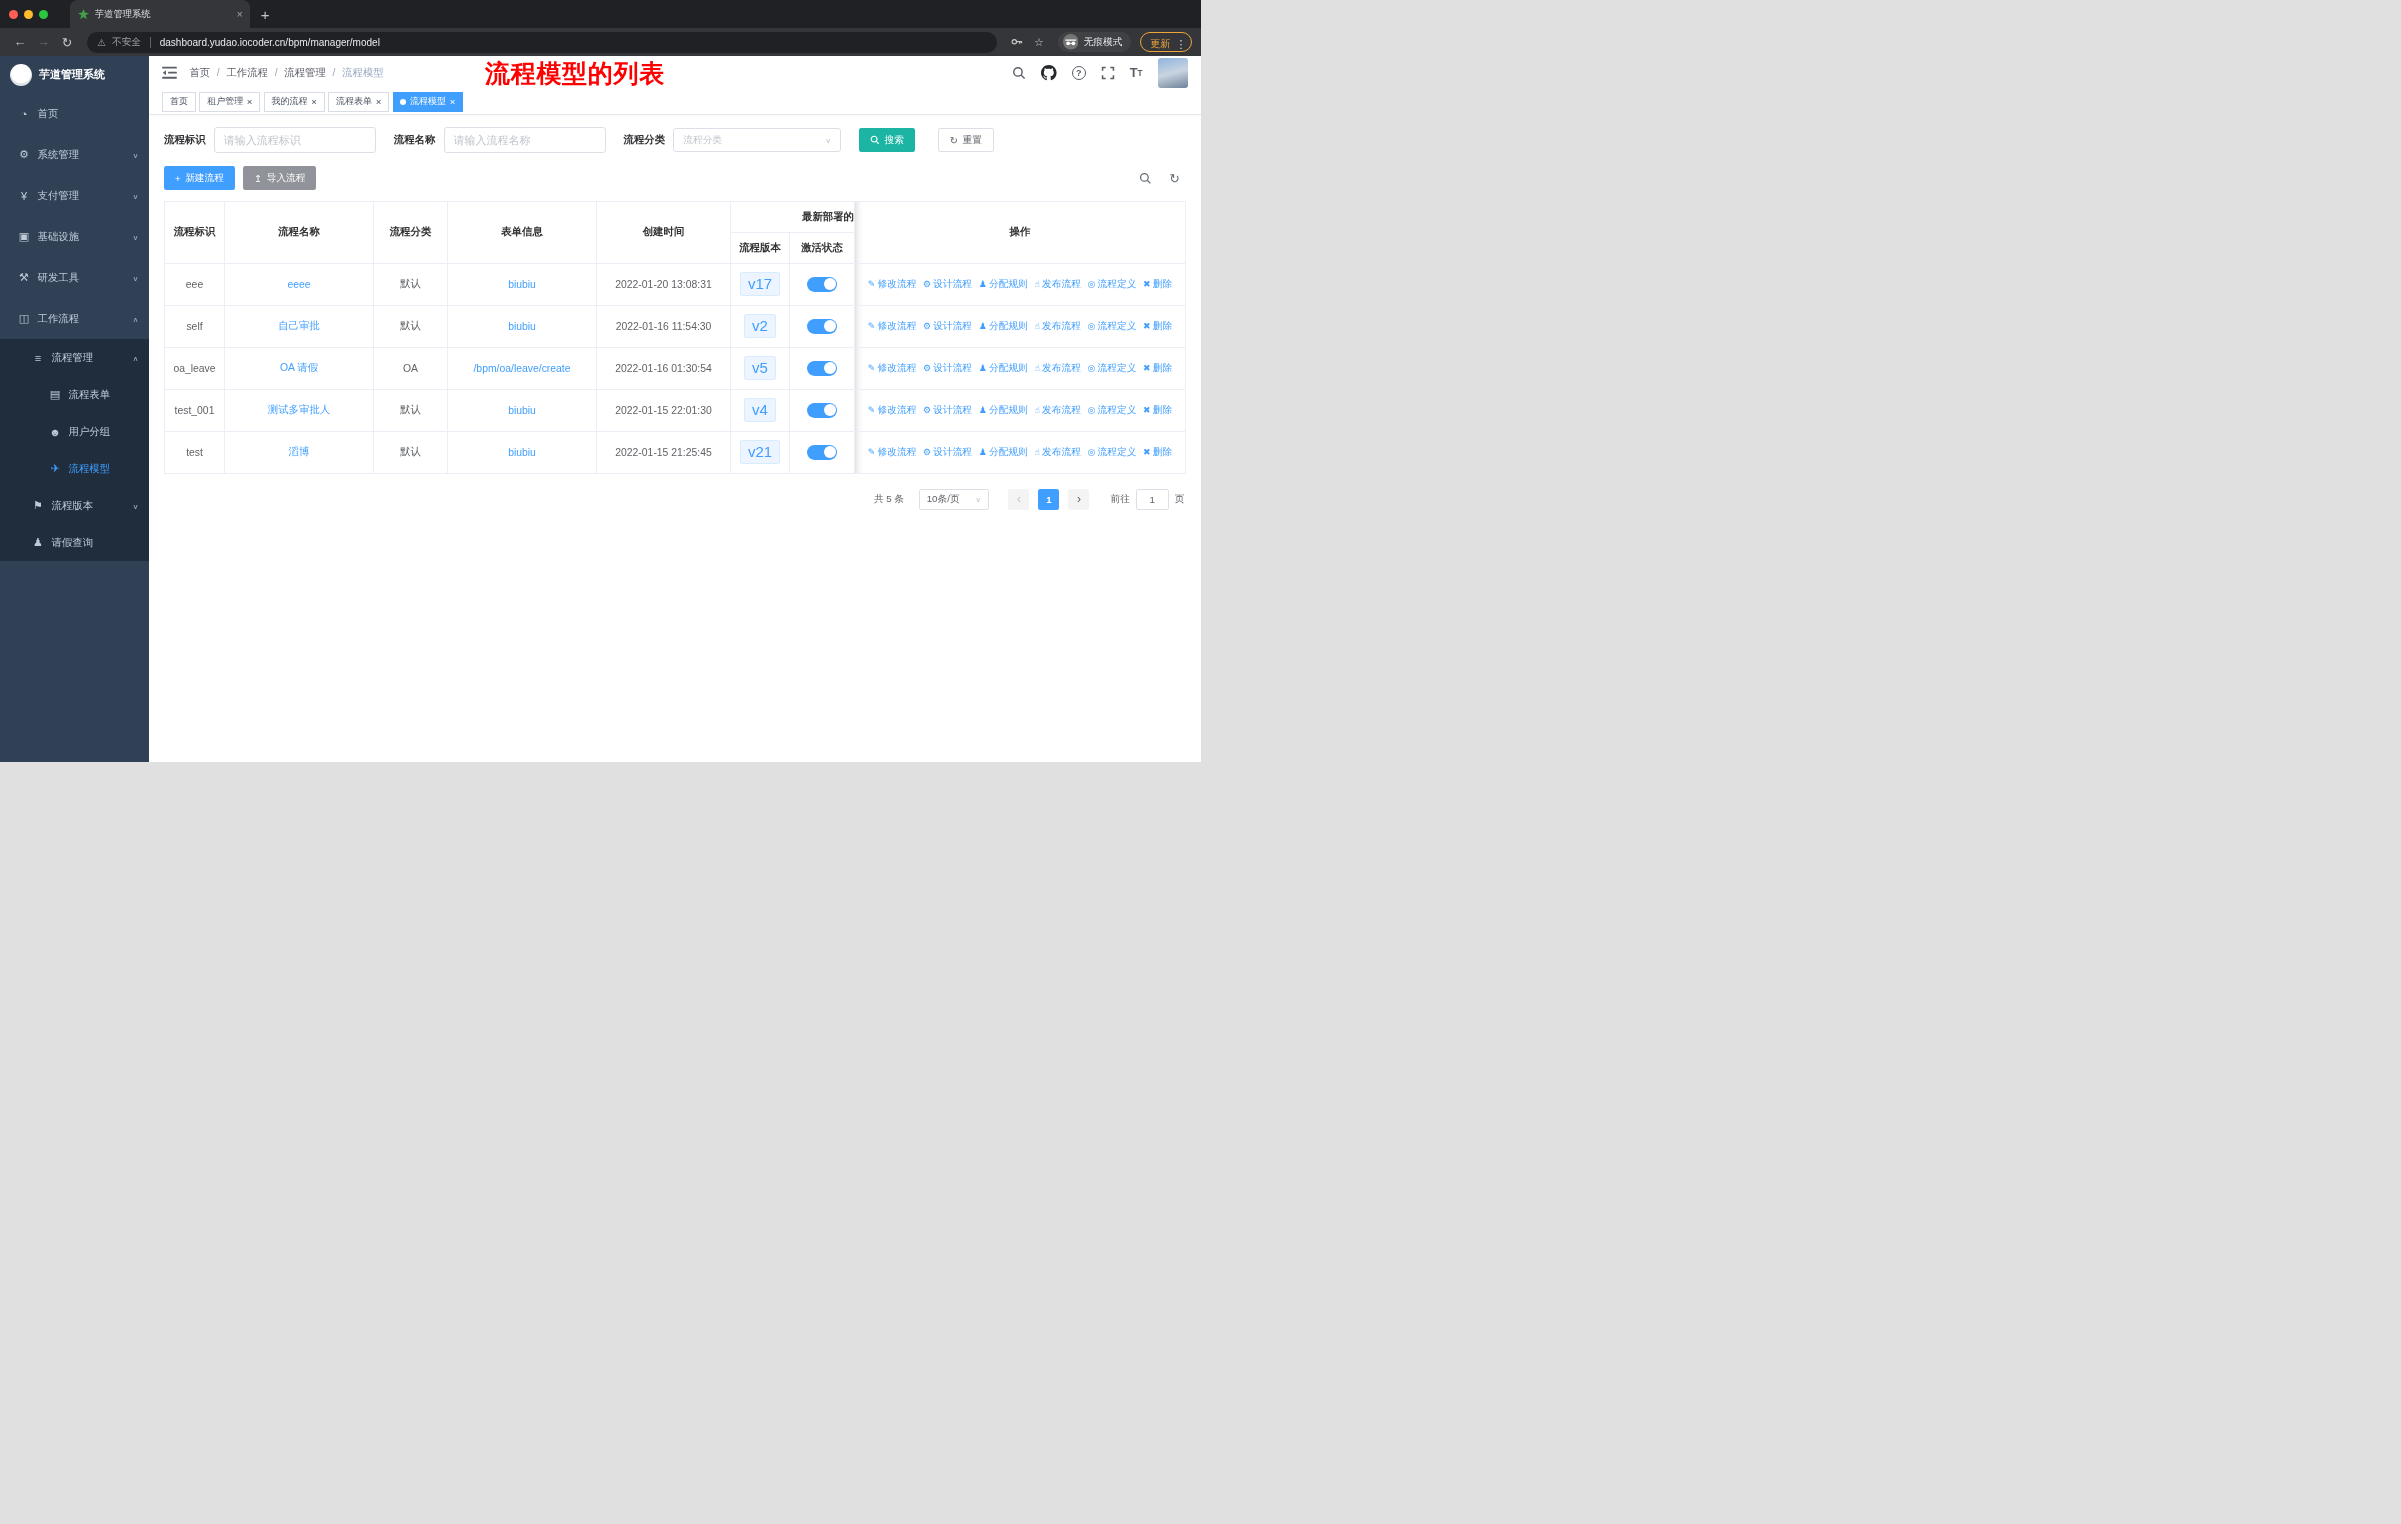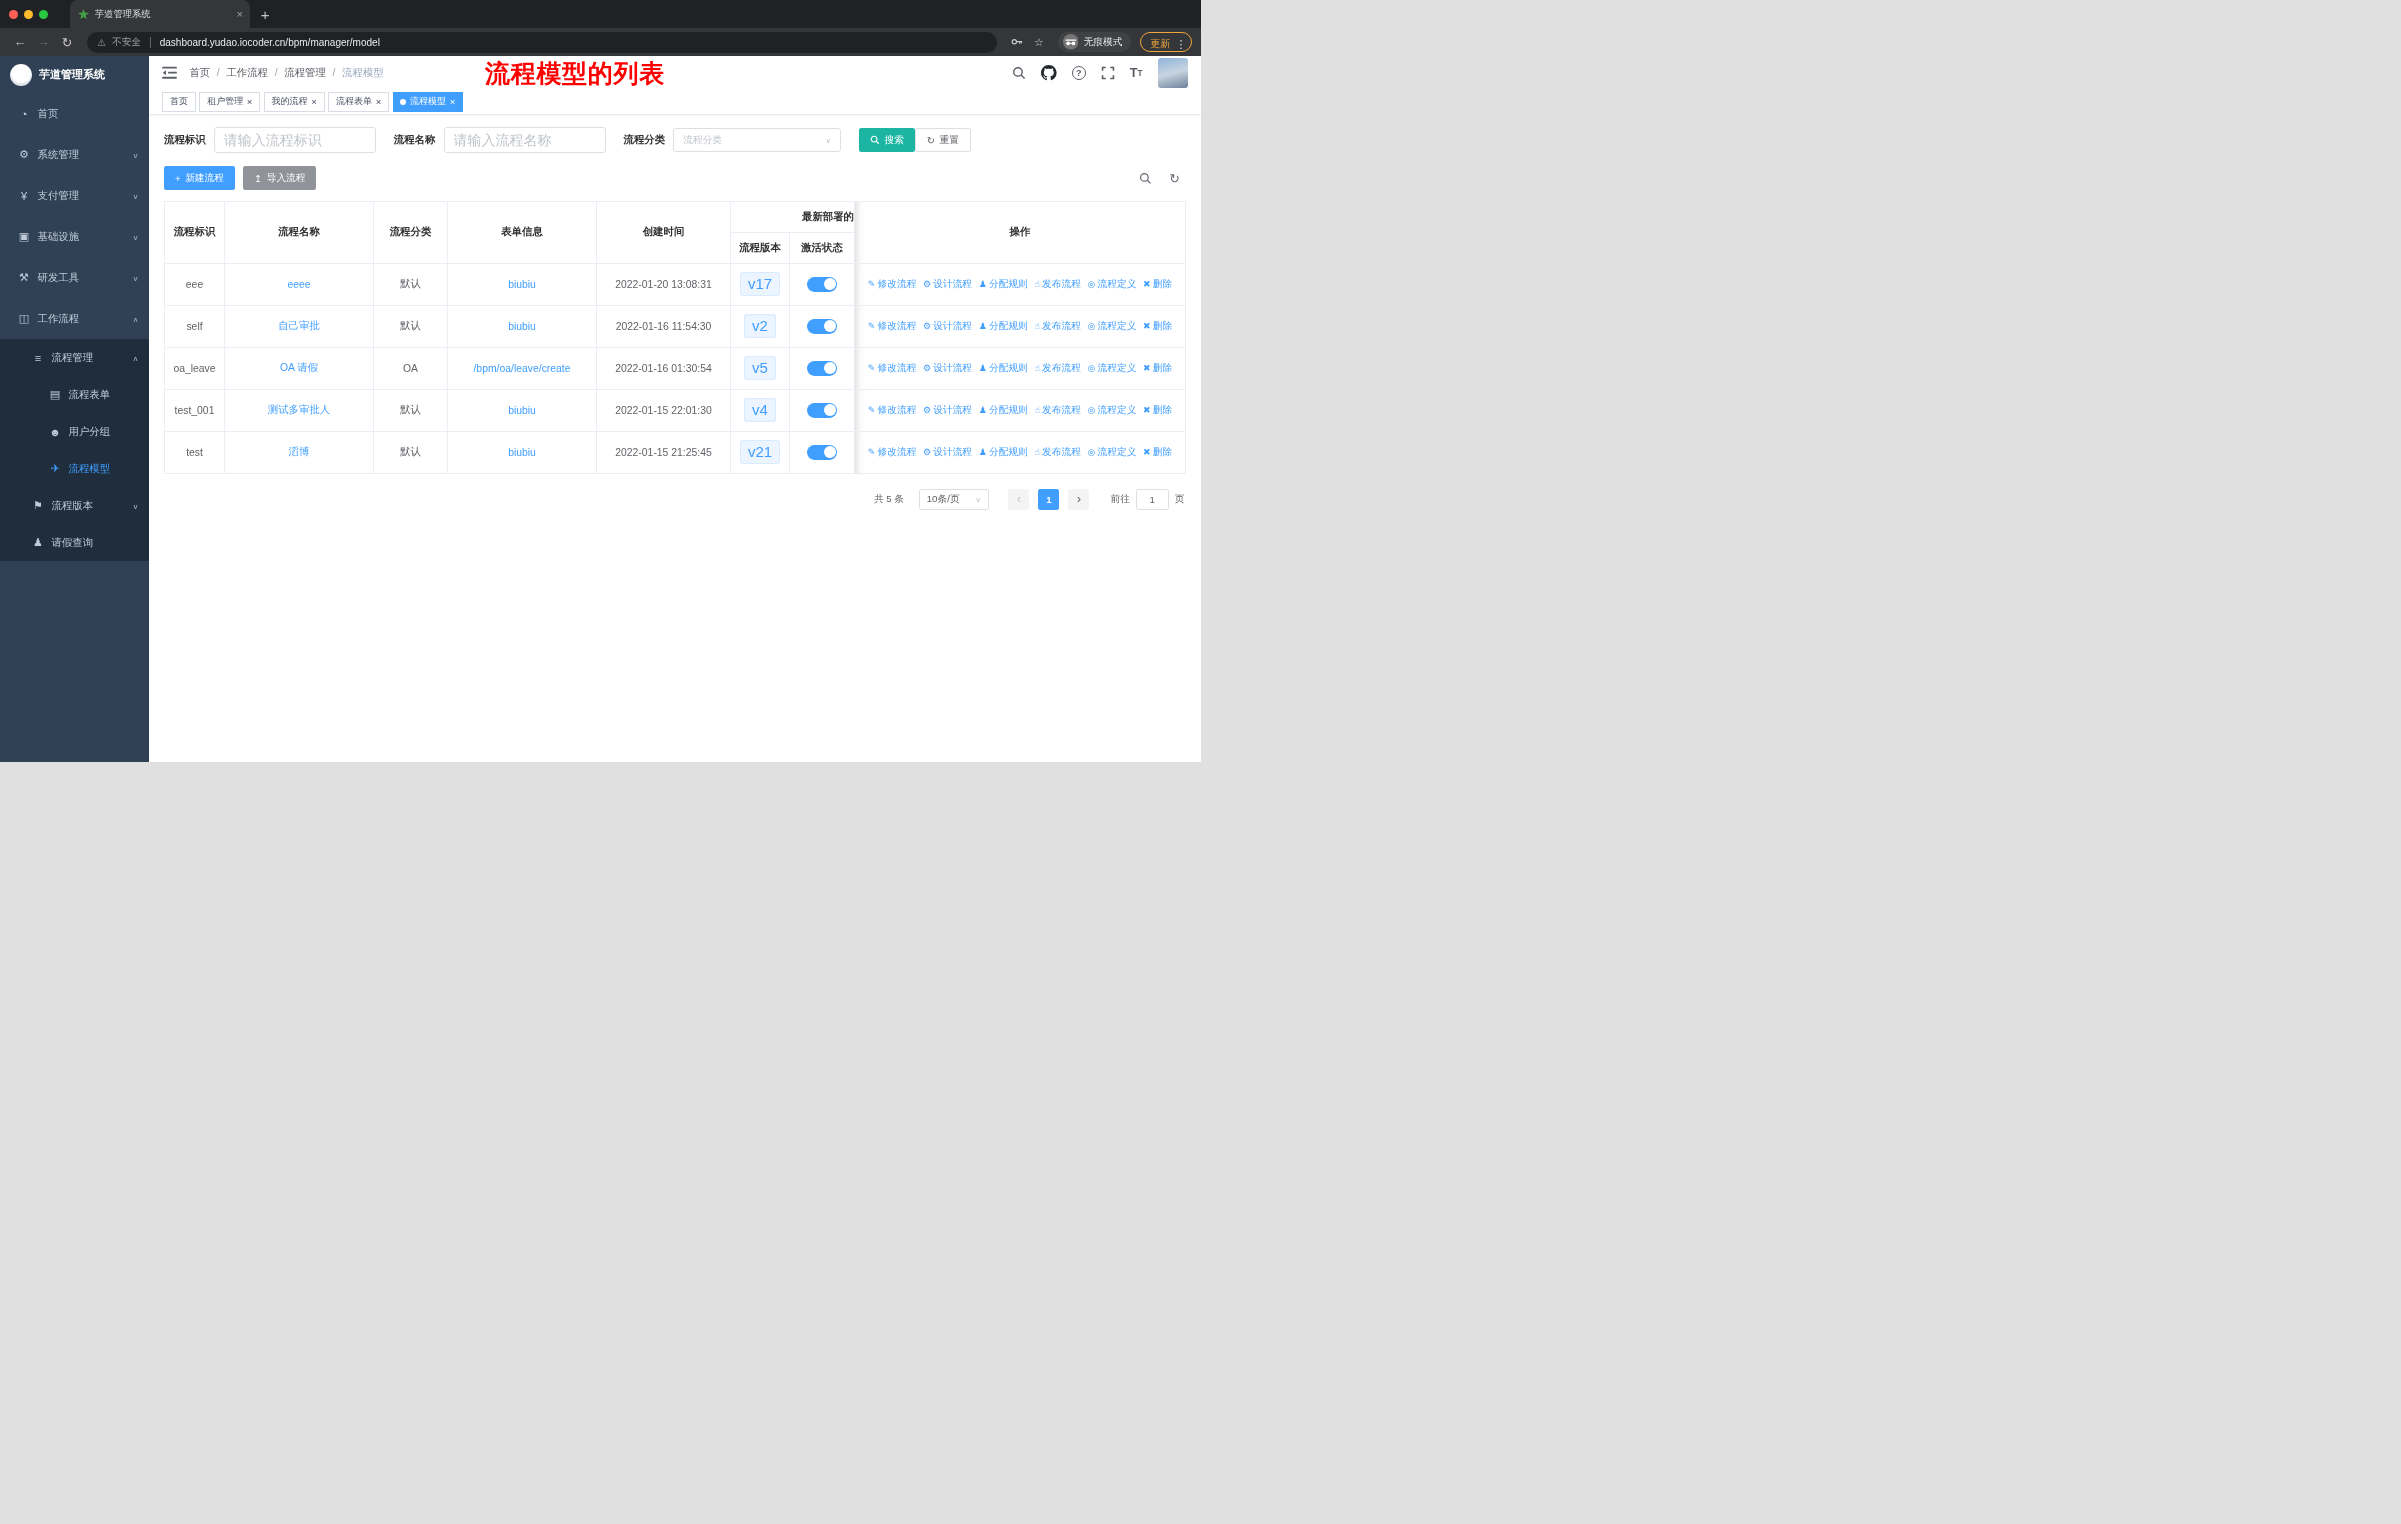--- a/index.html
+++ b/index.html
@@ -66,27 +66,27 @@
   .tag-dot { display: none; width: 6px; height: 6px; border-radius: 50%; background: #fff; }
   .tag.active { background: var(--primary, #409eff); border-color: var(--primary, #409eff); color: #fff; }
   .tag.active .tag-dot { display: inline-block; }
   .tag-close { font-size: 9.7px; line-height: 1; }
 
   .content { flex: 1; padding: 12px 15px 0; min-width: 0; }
 
   .filters { display: flex; align-items: center; font-size: 10.4px; color: #303133; }
   .f-group { display: flex; align-items: center; gap: 8.2px; margin-right: 18px; }
   .f-label { font-weight: 600; white-space: nowrap; }
-  .f-input { width: 162px; height: 24px; border: 0.7px solid #dcdfe6; border-radius: 3px; padding: 12px 9px; font-size: 14px; color: #606266; font-family: inherit; outline: none; }
+  .f-input { width: 162px; height: 24px; border: 0.7px solid #dcdfe6; border-radius: 3px; padding: 12px 9px; font-size: 11px; color: #606266; font-family: inherit; outline: none; }
   .f-input::placeholder { color: #c0c4cc; }
   .select { width: 168px; height: 24px; border: 0.7px solid #dcdfe6; border-radius: 3px; display: flex; align-items: center; justify-content: space-between; padding: 0 9px; color: #c0c4cc; font-size: 9.7px; cursor: pointer; }
   .sel-arrow { color: #c0c4cc; font-size: 8.2px; transform: scaleY(.85); }
 
   .btn { height: 24px; border: none; border-radius: 2.2px; font-size: 9.7px; display: inline-flex; align-items: center; gap: 4.5px; padding: 0 11px; cursor: pointer; font-family: inherit; white-space: nowrap; }
-  .btn-search { background: var(--search-btn, #1cb5a3); color: #fff; margin-right: 0; }
+  .btn-search { background: var(--search-btn, #1cb5a3); color: #fff; margin-right: 23px; }
   .btn-reset { background: #fff; border: 0.7px solid #dcdfe6; color: #606266; }
   .btn-primary { background: var(--primary, #409eff); color: #fff; }
   .btn-info { background: #909399; color: #fff; }
   .btn .bicon { font-size: 9.7px; font-style: normal; }
 
   .actions-row { display: flex; align-items: center; margin-top: 13.4px; gap: 8.2px; }
   .mini-icons { margin-left: auto; display: flex; gap: 18px; color: #646a73; align-items: center; padding-right: 6px; }
   .mini-ic { font-size: 12.7px; cursor: pointer; display: inline-flex; }
 
   

